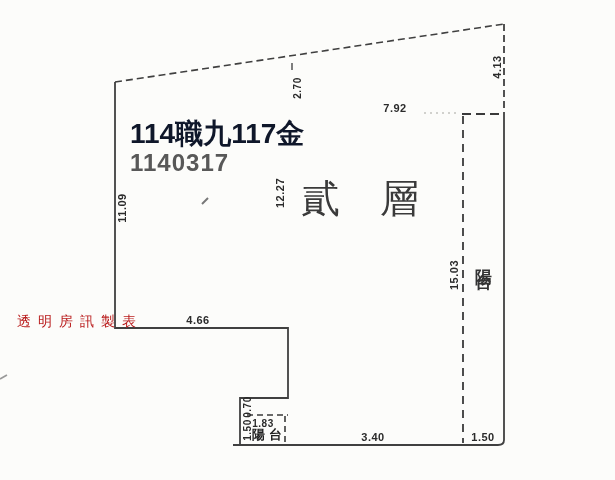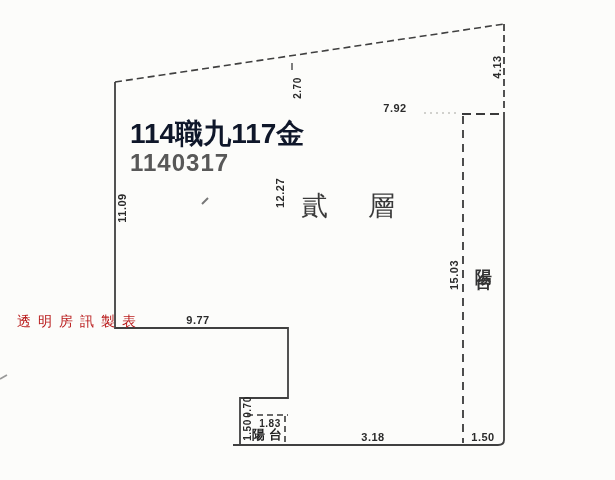--- a/index.html
+++ b/index.html
@@ -29,22 +29,22 @@
     position:absolute;left:130px;top:149px;
     font-size:24px;font-weight:bold;color:#585858;
     letter-spacing:1px;white-space:nowrap;
   }
   .agency{
     position:absolute;left:17px;top:313px;
     font-size:14px;color:#b91c1c;font-weight:normal;
     letter-spacing:7px;white-space:nowrap;
   }
   .floor-label{
-    position:absolute;left:301px;top:188px;
-    font-size:27px;color:#3a3a3a;font-weight:normal;
+    position:absolute;left:301px;top:172px;
+    font-size:39px;color:#3a3a3a;font-weight:normal;
     letter-spacing:40px;white-space:nowrap;
   }
   .balcony-right{
     position:absolute;left:472px;top:256px;
     writing-mode:vertical-rl;text-orientation:upright;
     font-size:17px;font-weight:bold;color:#333;
     letter-spacing:3px;
   }
   .balcony-bottom{
     position:absolute;left:252px;top:426px;
@@ -88,18 +88,18 @@
 
 <div class="balcony-right">陽台</div>
 <div class="balcony-bottom">陽台</div>
 
 <div class="label rot" style="left:122px;top:208px;">11.09</div>
 <div class="label rot small" style="left:297px;top:88px;">2.70</div>
 <div class="label" style="left:395px;top:108px;text-align:center;">7.92</div>
 <div class="label rot" style="left:497px;top:67px;">4.13</div>
 <div class="label rot" style="left:280px;top:193px;">12.27</div>
 <div class="label rot" style="left:454px;top:275px;">15.03</div>
-<div class="label" style="left:198px;top:320px;">9.77</div>
+<div class="label" style="left:198px;top:320px;">4.66</div>
 <div class="label rot small" style="left:247px;top:407px;">0.70</div>
-<div class="label small" style="left:270px;top:423px;">1.83</div>
+<div class="label small" style="left:263px;top:423px;">1.83</div>
 <div class="label rot small" style="left:247px;top:430px;">1.50</div>
-<div class="label" style="left:373px;top:437px;">3.18</div>
+<div class="label" style="left:373px;top:437px;">3.40</div>
 <div class="label" style="left:483px;top:437px;">1.50</div>
 
 </body></html>

